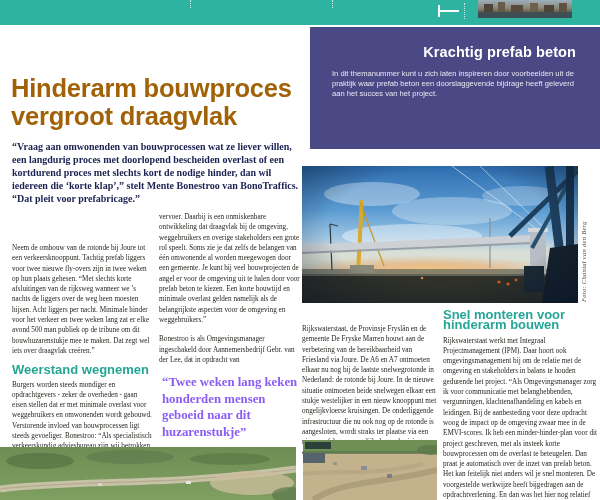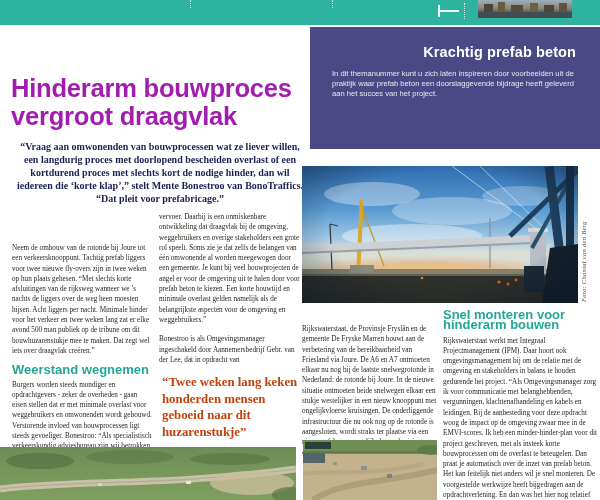--- a/index.html
+++ b/index.html
@@ -17,30 +17,30 @@
   .thumb { position:absolute; left:478px; top:0; width:94px; height:18px; overflow:hidden; }
   .thumb svg { display:block; }
 
   
   .purplebox { position:absolute; left:310px; top:27px; width:290px; height:122px; background:#4b4886; color:#fff; padding:17px 24px 0 22px; }
   .purplebox h2 { font-size:14.5px; font-weight:bold; letter-spacing:.1px;text-align:right; }
   .purplebox p { font-size:7.6px; line-height:10.2px; margin-top:9px; color:#e9e8f2; }
 
   
   .kicker { position:absolute; left:12px; top:62px; width:290px; font-size:8.2px; color:#6b6b6b; }
-  .headline { position:absolute; left:11px; top:74px; width:300px; font-size:25.5px; line-height:28px; font-weight:bold; color:#a21caf; letter-spacing:-.2px; }
-  .intro { position:absolute; left:12px; top:140px; width:296px; font-family:"Liberation Serif", serif; font-weight:bold; font-size:10px; line-height:13px; color:#1b2150;text-align:center; }
+  .headline { position:absolute; left:11px; top:74px; width:300px; font-size:25.5px; line-height:28px; font-weight:bold; color:#a16207; letter-spacing:-.2px; }
+  .intro { position:absolute; left:12px; top:140px; width:296px; font-family:"Liberation Serif", serif; font-weight:bold; font-size:10px; line-height:13px; color:#1b2150; }
 
   
   .bodytext, .bodytext p { font-family:"Liberation Serif", serif; font-size:7.2px; line-height:10.3px; color:#2a2620; }
   .col1 { position:absolute; left:12px; top:204px; width:140px; height:234px; overflow:hidden;margin-top:39px; }
   .col2 { position:absolute; left:159px; top:212px; width:143px; height:160px; overflow:hidden; }
   .col2 .p2 { margin-top:9px; }
   .subhead { font-family:"Liberation Sans", sans-serif; font-size:13px; font-weight:bold; color:#25a695; margin-top:9px; margin-bottom:4px; }
-  .pullquote { position:absolute; left:162px; top:374px; width:140px; font-family:"Liberation Serif", serif; font-weight:bold; font-size:12.8px; line-height:16.5px; color:#c2410c; }
+  .pullquote { position:absolute; left:162px; top:374px; width:140px; font-family:"Liberation Serif", serif; font-weight:bold; font-size:12.8px; line-height:16.5px; color:#8b5cf6; }
   .col3 { position:absolute; left:302px; top:300px; width:138px; height:130px; overflow:hidden;margin-top:24px; }
   .col4 { position:absolute; left:443px; top:310px; width:155px; height:190px; overflow:hidden; }
   .col4 .subhead { margin-top:0; margin-bottom:5px; }
 
   
   .mainphoto { position:absolute; left:302px; top:166px; width:276px; height:137px; overflow:hidden; }
   .credit { position:absolute; left:580px; top:172px; height:130px; writing-mode:vertical-rl; transform:rotate(180deg); font-family:"Liberation Serif", serif; font-style:italic; font-size:6.5px; color:#4a4a4a; letter-spacing:.3px; }
   .photo-bl { position:absolute; left:0; top:447px; width:296px; height:53px; overflow:hidden; }
   .photo-br { position:absolute; left:303px; top:440px; width:134px; height:60px; overflow:hidden; }
   svg { display:block; }

